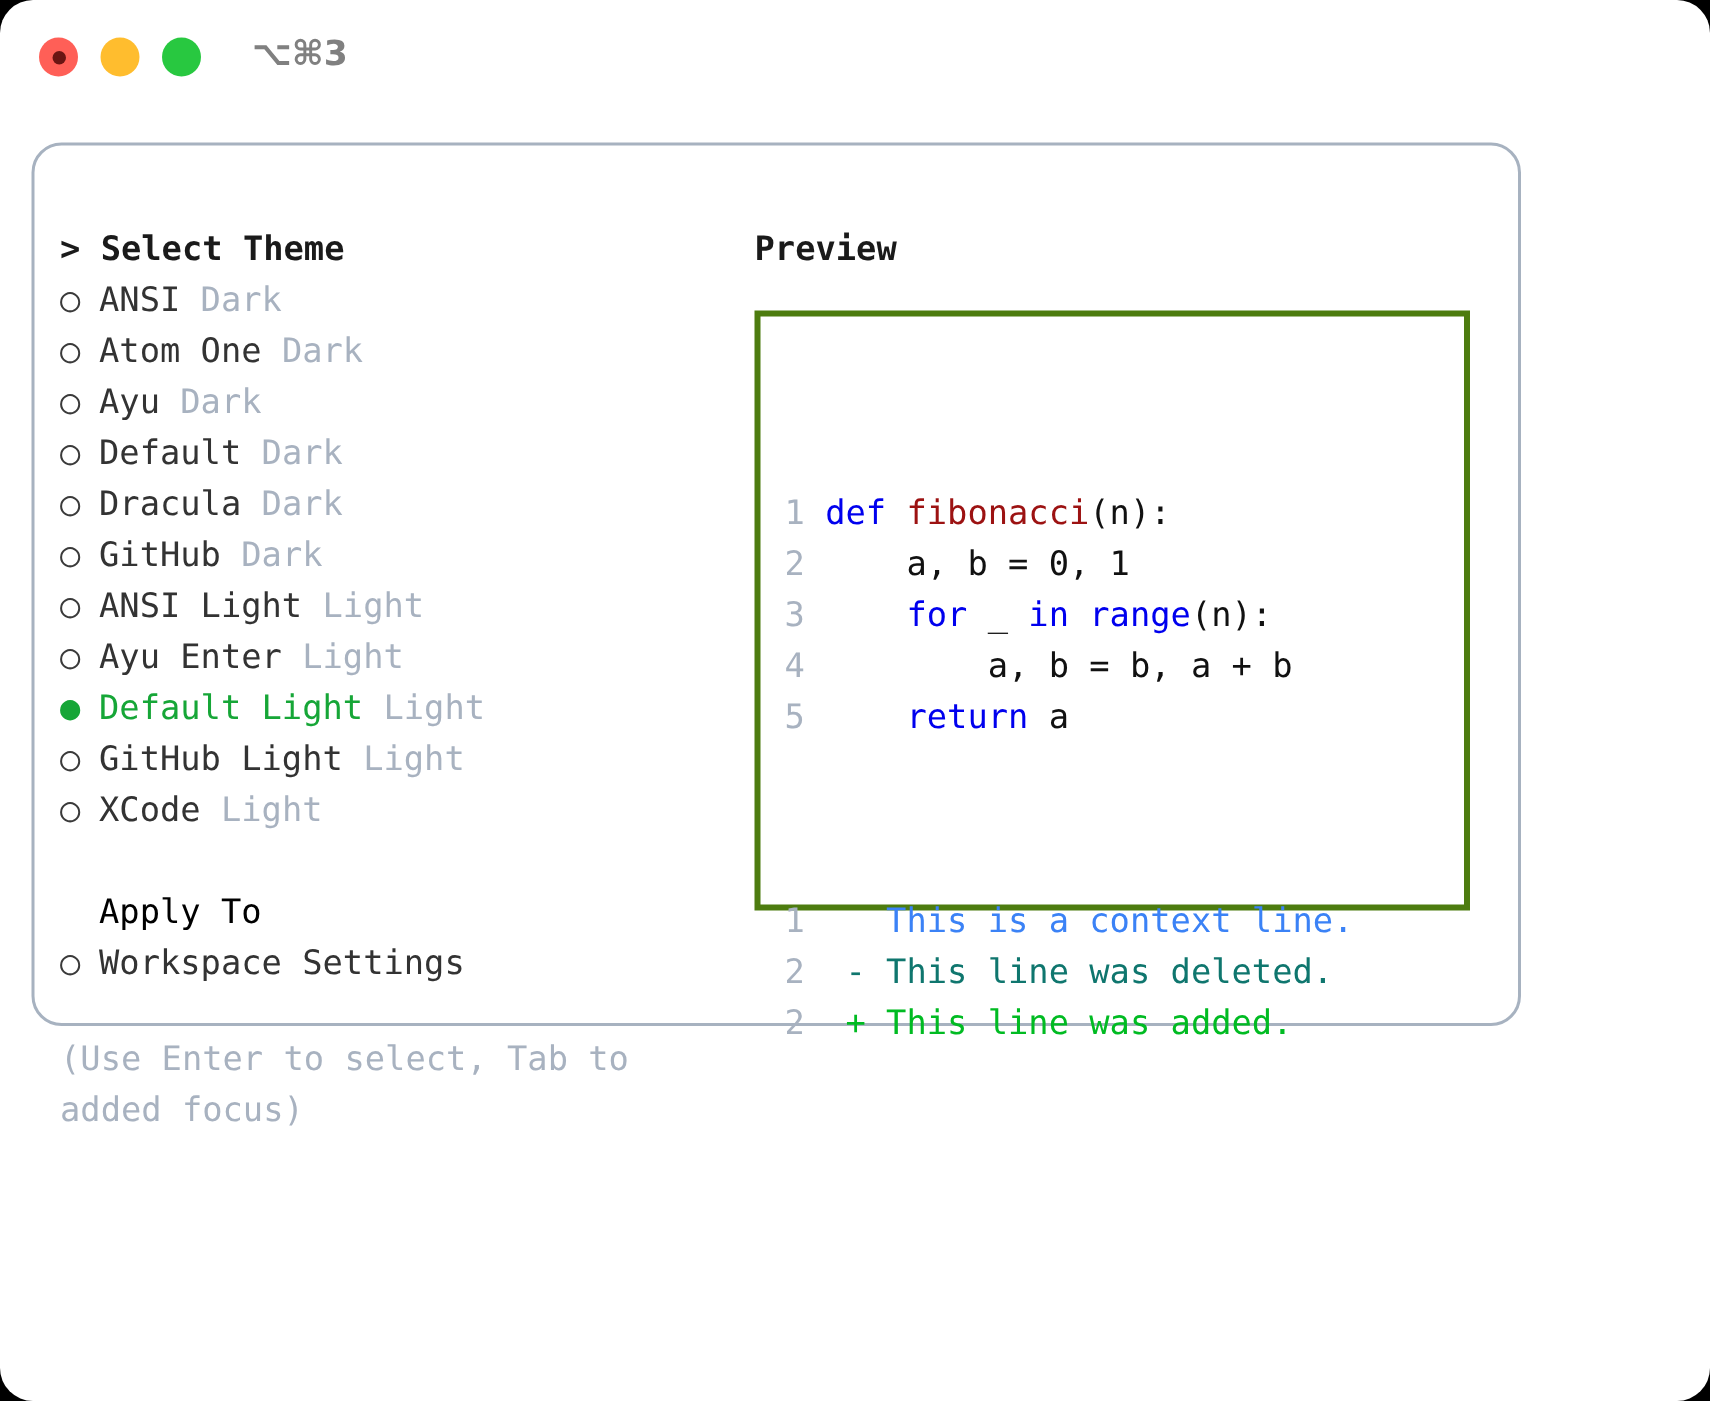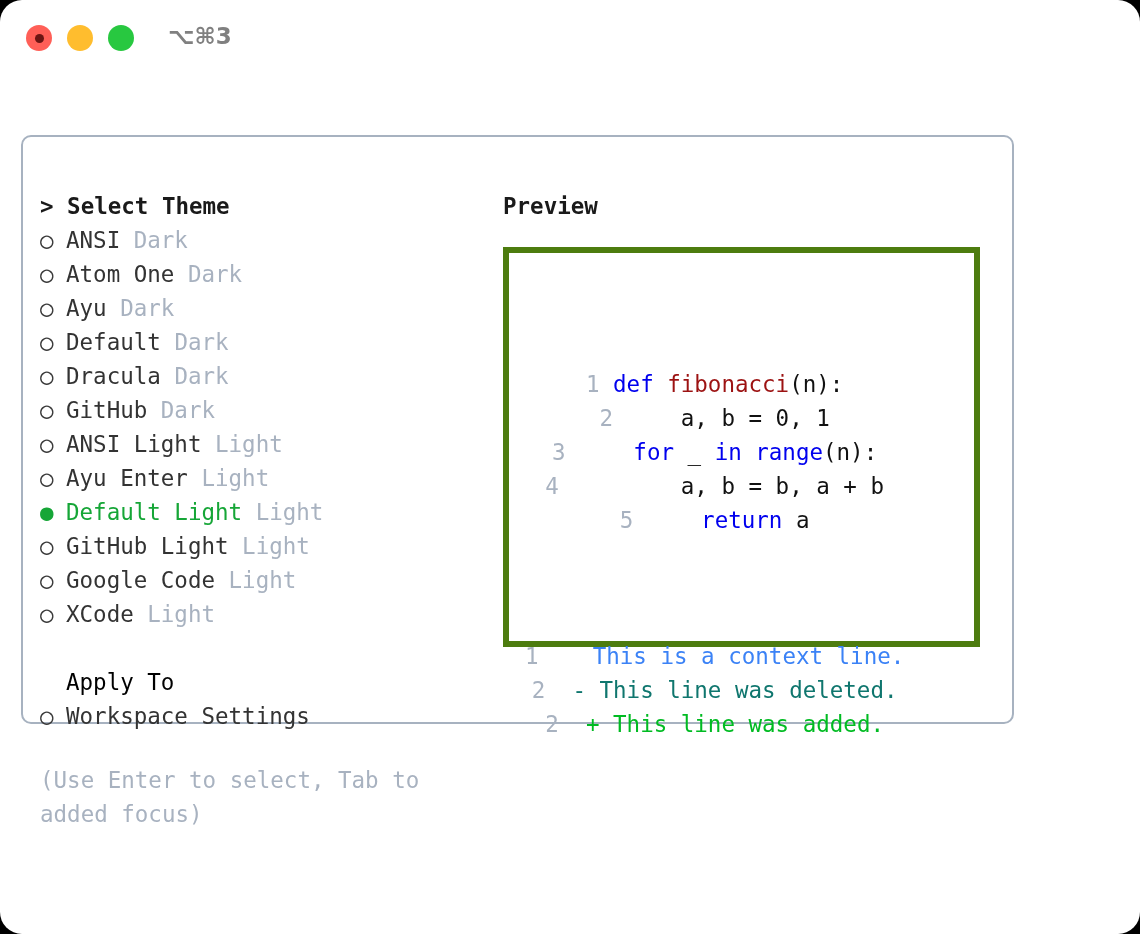--- a/index.html
+++ b/index.html
@@ -69,24 +69,23 @@
   }
 
   
   .card {
     position: absolute;
     left: 21px;
     top: 95px;
     width: 993px;
     height: 589px;
     border: 2px solid #a7b2c0;
-    border-radius: 10px;
+    border-radius: 20px;
     box-sizing: border-box;
     background: #ffffff;
-    margin-top: 40px;
   }
 
   .cols {
     position: absolute;
     left: 0; top: 0;
     width: 100%; height: 100%;
   }
 
   
   .left {
@@ -144,25 +143,24 @@
     font-size: 22.5px;
     font-weight: bold;
     color: #1a1a1a;
     line-height: 34px;
     white-space: pre;
   }
   .preview-box {
     margin-top: 24px;
     width: 477px;
     height: 400px;
-    border: 6px solid #4d7c0f;
+    border: 4px solid #4d7c0f;
     box-sizing: border-box;
     background: #ffffff;
     position: relative;
-    text-align: center;
   }
   .code {
     position: absolute;
     left: 16px;
     top: 46px;
     font-size: 22.5px;
     line-height: 34px;
     white-space: pre;
   }
   .ln {
@@ -201,21 +199,20 @@
             <div class="row"><span class="marker dot-off">○</span><span>ANSI</span><span> </span><span class="tag">Dark</span></div>
             <div class="row"><span class="marker dot-off">○</span><span>Atom One</span><span> </span><span class="tag">Dark</span></div>
             <div class="row"><span class="marker dot-off">○</span><span>Ayu</span><span> </span><span class="tag">Dark</span></div>
             <div class="row"><span class="marker dot-off">○</span><span>Default</span><span> </span><span class="tag">Dark</span></div>
             <div class="row"><span class="marker dot-off">○</span><span>Dracula</span><span> </span><span class="tag">Dark</span></div>
             <div class="row"><span class="marker dot-off">○</span><span>GitHub</span><span> </span><span class="tag">Dark</span></div>
             <div class="row"><span class="marker dot-off">○</span><span>ANSI Light</span><span> </span><span class="tag">Light</span></div>
             <div class="row"><span class="marker dot-off">○</span><span>Ayu Enter</span><span> </span><span class="tag">Light</span></div>
             <div class="row"><span class="marker dot-on">●</span><span class="label-sel">Default Light</span><span> </span><span class="tag">Light</span></div>
             <div class="row"><span class="marker dot-off">○</span><span>GitHub Light</span><span> </span><span class="tag">Light</span></div>
-            <div class="row"><span class="marker dot-off">○</span><span>Google Code</span><span> </span><span class="tag">Light</span></div>
             <div class="row"><span class="marker dot-off">○</span><span>XCode</span><span> </span><span class="tag">Light</span></div>
           </div>
 
         <div class="spacer"></div>
 
         <div class="applyto"><span class="marker"> </span><span>Apply To</span></div>
 
         <div id="apply-rows">
             <div class="row"><span class="marker dot-off">○</span><span>Workspace Settings</span></div>
           </div>

